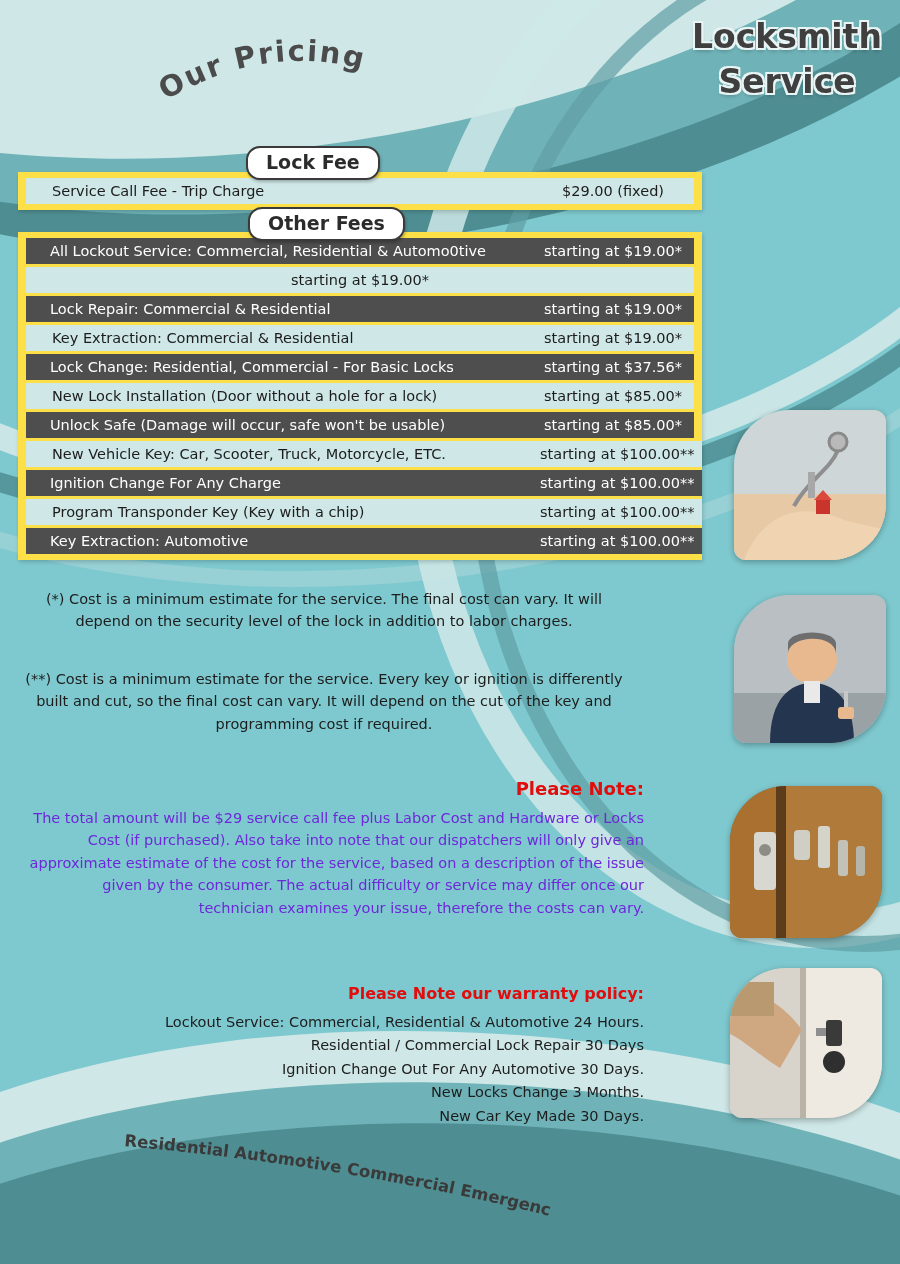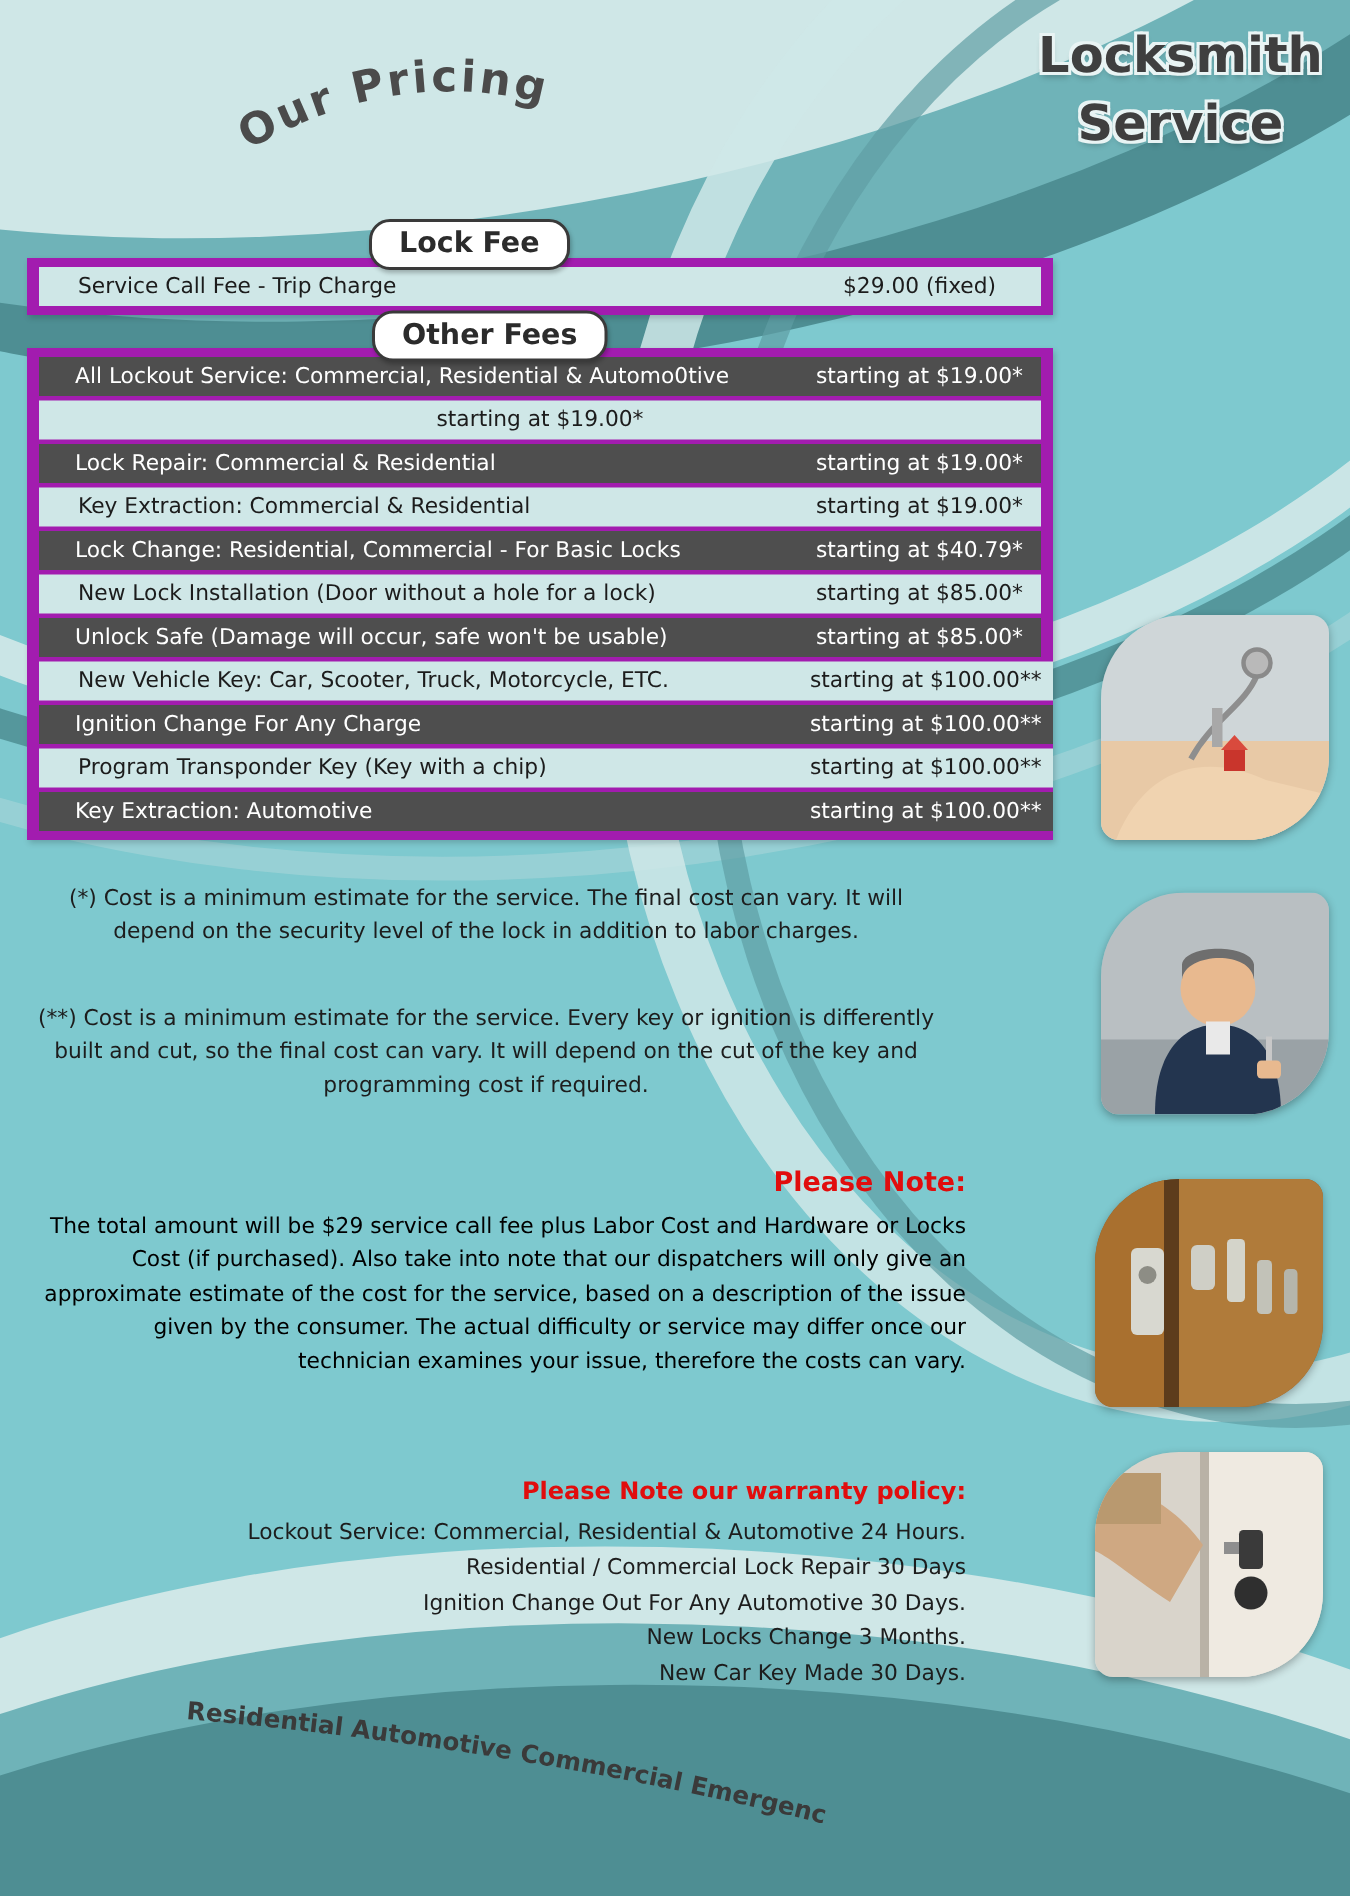--- a/index.html
+++ b/index.html
@@ -192,21 +192,21 @@
     color: #2b2b2b;
     box-shadow: 1px 2px 3px rgba(0,0,0,.25);
   }
   #pill-basic { left: 246px; top: 146px; }
   #pill-other { left: 248px; top: 207px; }
 
   
   .table-wrap {
     position: absolute;
     z-index: 4;
-    background: #a21caf;
+    background: #fde047;
     padding: 6px 8px;
     box-shadow: 1px 2px 4px rgba(0,0,0,.18);
   }
   #basic-table { left: 18px; top: 172px; width: 668px; }
   #other-table { left: 18px; top: 232px; width: 668px; }
 
   .row {
     display: flex;
     margin-bottom: 3px;
   }
@@ -260,21 +260,21 @@
   #please-note { top: 778px; }
   #warranty { top: 984px; }
   .note-title {
     color: #e10d0d;
     font-weight: bold;
     font-size: 18px;
     margin: 0 0 8px;
   }
   .note-title.big { font-size: 16px; }
   .note-body {
-    color: #000000;
+    color: #6d28d9;
     font-size: 14.5px;
     line-height: 1.55;
     margin: 0;
   }
   .warranty-list {
     list-style: none;
     margin: 0;
     padding: 0;
     color: #1d1d1d;
     font-size: 14.5px;
@@ -363,21 +363,21 @@
     <div class="row">
       <div class="cell-name">Lock Repair: Commercial &amp; Residential</div>
       <div class="cell-price">starting at $19.00*</div>
     </div>
     <div class="row alt">
       <div class="cell-name">Key Extraction: Commercial &amp; Residential</div>
       <div class="cell-price">starting at $19.00*</div>
     </div>
     <div class="row">
       <div class="cell-name">Lock Change: Residential, Commercial - For Basic Locks</div>
-      <div class="cell-price">starting at $40.79*</div>
+      <div class="cell-price">starting at $37.56*</div>
     </div>
     <div class="row alt">
       <div class="cell-name">New Lock Installation (Door without a hole for a lock)</div>
       <div class="cell-price">starting at $85.00*</div>
     </div>
     <div class="row">
       <div class="cell-name">Unlock Safe (Damage will occur, safe won't be usable)</div>
       <div class="cell-price">starting at $85.00*</div>
     </div>
     <div class="row alt">

